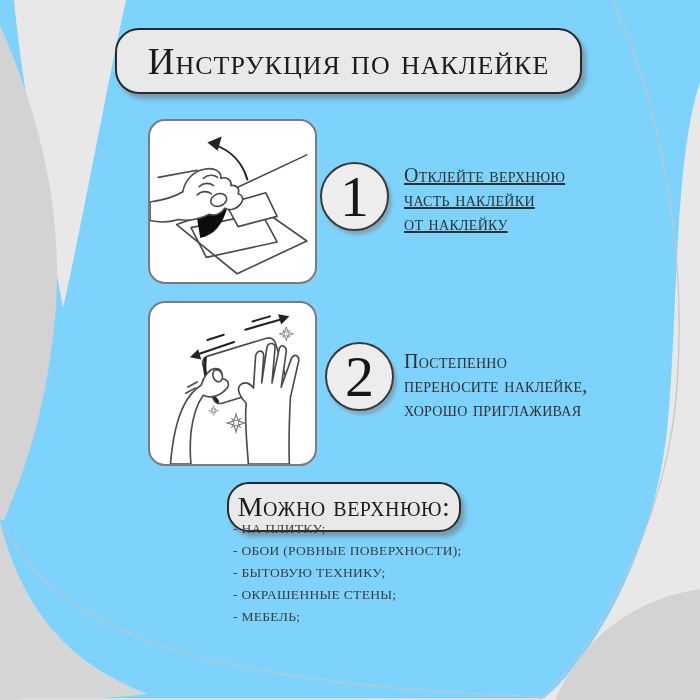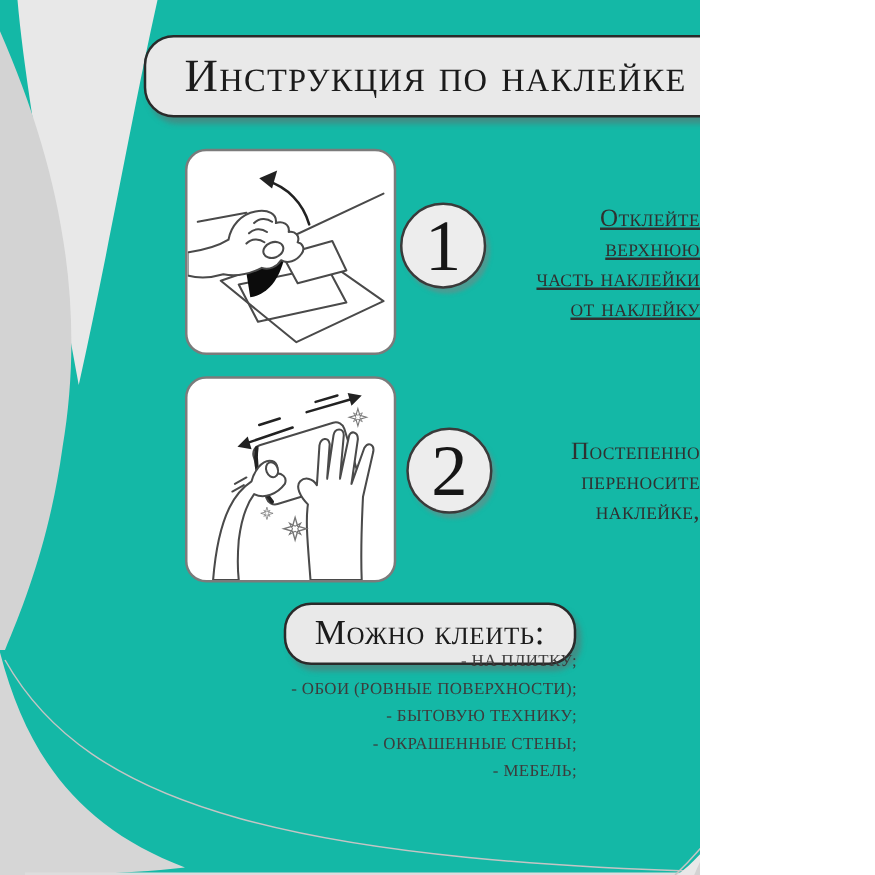--- a/index.html
+++ b/index.html
@@ -1,18 +1,18 @@
 <!DOCTYPE html>
 <html><head>
 <meta charset="utf-8">
 <style>
   html,body{margin:0;padding:0;background:#fff;}
   .page{
-    position:relative;width:560px;height:700px;background:#14b8a6;overflow:hidden;
-    font-family:"Liberation Serif", serif;color:#2d2d2d;text-align:right;
+    position:relative;width:700px;height:700px;background:#7dd3fc;overflow:hidden;
+    font-family:"Liberation Serif", serif;color:#2d2d2d;
   }
   .bg{position:absolute;left:0;top:0;width:700px;height:700px;}
   .banner{
     position:absolute;display:flex;align-items:center;justify-content:center;
     background:#e9e9e9;border:2.5px solid #2a2a2a;
     box-shadow:4px 5px 4px rgba(105,105,105,.5);
   }
   .title-banner{
     left:115px;top:28px;width:463px;height:62px;border-radius:24px;
     font-size:37px;font-variant:small-caps;letter-spacing:1px;color:#1b1b1b;
@@ -115,24 +115,25 @@
       <use href="#star8" transform="translate(62,105) scale(0.6)"></use>
       <use href="#star8" transform="translate(84,117) scale(1.1)"></use>
     </svg>
   </div>
   <div class="num-circle" style="left:325px;top:342px;">
     <span>2</span>
   </div>
   <div class="step-text" style="top:349px;">
     <span>Постепенно</span>
     <span>переносите наклейке,</span>
+    <span>хорошо приглаживая</span>
   </div>
 
   <div class="banner can-banner">
-    <span>Можно клеить:</span>
+    <span>Можно верхнюю:</span>
   </div>
   <div class="glue-list">
     <div>- на плитку;</div>
     <div>- обои (ровные поверхности);</div>
     <div>- бытовую технику;</div>
     <div>- окрашенные стены;</div>
     <div>- мебель;</div>
   </div>
 
 </div>

